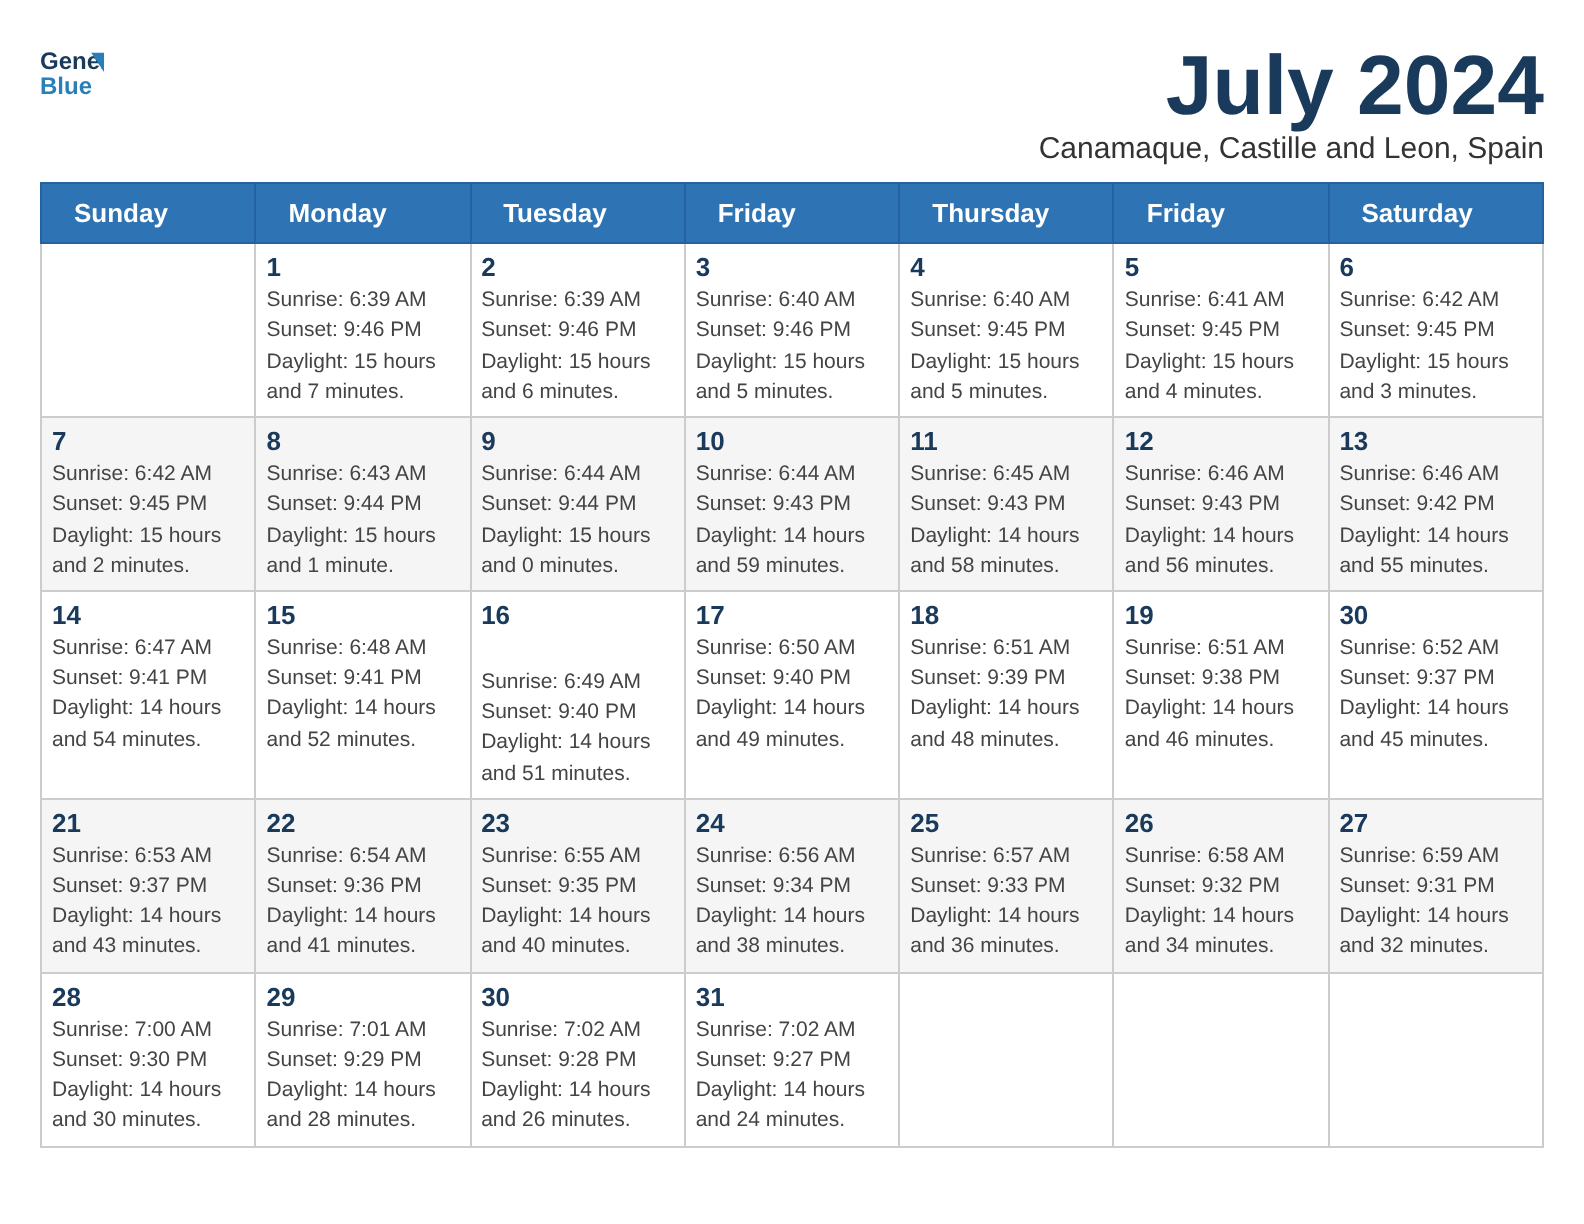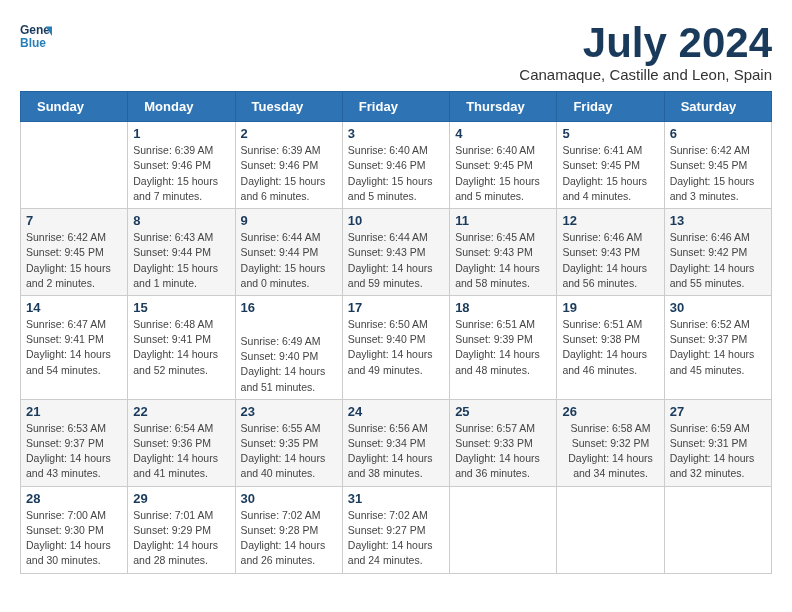--- a/index.html
+++ b/index.html
@@ -290,21 +290,21 @@
         </td>
         <td>
           <span class="day-number">25</span>
           <div class="day-detail" style="white-space: pre-line;">Sunrise: 6:57 AM
 Sunset: 9:33 PM
 Daylight: 14 hours
 and 36 minutes.</div>
         </td>
         <td>
           <span class="day-number">26</span>
-          <div class="day-detail" style="white-space: pre-line; text-align: center;">Sunrise: 6:58 AM
+          <div class="day-detail" style="white-space: pre-line;">Sunrise: 6:58 AM
 Sunset: 9:32 PM
 Daylight: 14 hours
 and 34 minutes.</div>
         </td>
         <td>
           <span class="day-number">27</span>
           <div class="day-detail" style="white-space: pre-line;">Sunrise: 6:59 AM
 Sunset: 9:31 PM
 Daylight: 14 hours
 and 32 minutes.</div>

